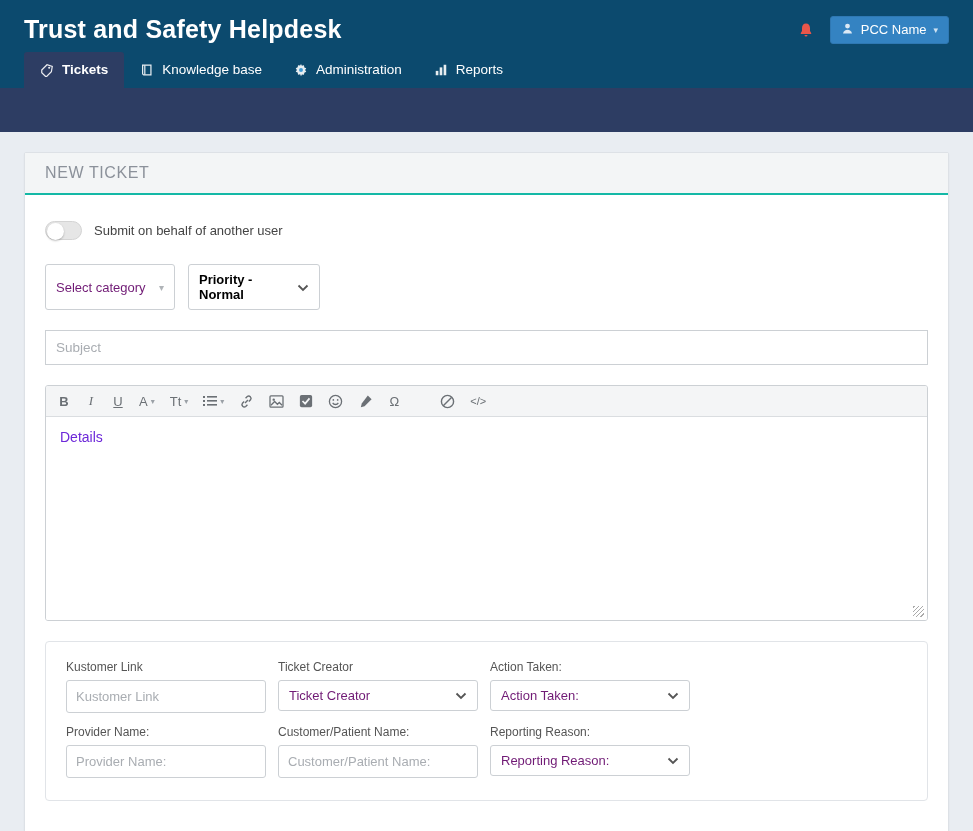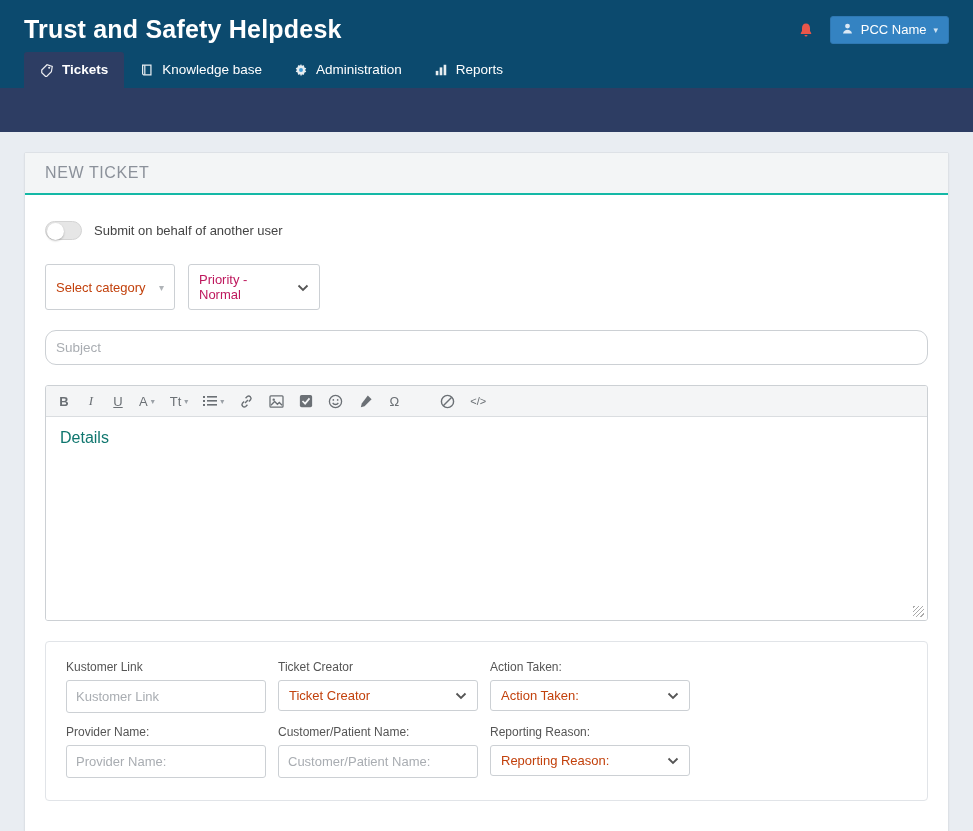--- a/index.html
+++ b/index.html
@@ -53,49 +53,49 @@
   .behalf-row { display:flex; align-items:center; gap:12px; margin:4px 0 24px; font-size:13px; color:#444; }
   .toggle { width:37px; height:19px; background:#e6e6e6; border:1px solid #d4d4d4; border-radius:10px; position:relative; cursor:pointer; }
   .toggle .knob { width:17px; height:17px; background:#fff; border-radius:50%; position:absolute; left:1px; top:.5px; box-shadow:0 1px 2px rgba(0,0,0,.25); }
   
   .selects-row { display:flex; gap:13px; margin-bottom:20px; }
   .sel {
     border:1px solid #ccd0d4; border-radius:3px; background:#fff;
     padding:7px 10px; font-size:13px; display:flex; align-items:center;
     justify-content:space-between; gap:10px; cursor:pointer;
   }
-  .sel .txt { color:#c2410c; }
+  .sel .txt { color:#701a75; }
   .sel.cat { width:130px; }
   .sel.cat .car { color:#b0b4b8; font-size:10px; }
   .sel.pri { width:132px; }
-  .sel.pri .txt { color:#be185d; }
+  .sel.pri .txt { color:#000000;font-weight:bold; }
   .chev { stroke:#555; }
   
   .subject-row { margin-bottom:20px; }
   .subject-row input {
     width:100%; padding:9px 10px; font-size:13.5px;
-    border:1px solid #ccd0d4; border-radius:11px; outline:none;
+    border:1px solid #ccd0d4; border-radius:0; outline:none;
     font-family:"Liberation Sans",sans-serif;
   }
   .subject-row input::placeholder { color:#a9adb2; }
   
   .editor { border:1px solid #ccd0d4; border-radius:3px; overflow:hidden; margin-bottom:20px; }
   .toolbar {
     background:#f4f5f6; border-bottom:1px solid #dadde0;
     padding:7px 12px; display:flex; align-items:center; gap:15px;
     color:#6b7075; font-size:13px;
   }
   .tbtn { display:flex; align-items:center; gap:3px; cursor:pointer; min-width:12px; justify-content:center; }
   .tbtn.b { font-weight:700; }
   .tbtn.i { font-style:italic; font-family:"Liberation Serif",serif; }
   .tbtn.u { text-decoration:underline; }
   .tbtn .mini-caret { font-size:8px; color:#9aa0a6; }
   .tbtn svg { display:block; }
   .tb-gap { width:10px; }
-  .editor-body { position:relative; height:203px; background:#fff; padding:12px 14px; font-size:16px; color:#0f766e; }
+  .editor-body { position:relative; height:203px; background:#fff; padding:12px 14px; font-size:14px; color:#6d28d9; }
   .resize-handle {
     position:absolute; right:3px; bottom:3px; width:11px; height:11px;
     background:repeating-linear-gradient(-45deg, transparent 0 2px, #aaa 2px 3px);
     cursor:nwse-resize;
   }
   
   .custom-box { border:1px solid #e1e4e8; border-radius:4px; padding:18px 20px 22px; margin-bottom:22px; background:#fff; }
   .grid { display:grid; grid-template-columns:200px 200px 200px; column-gap:30px; row-gap:16px;gap:12px; }
   .field label { display:block; font-size:12px; color:#555; margin-bottom:6px; }
   .field input {

